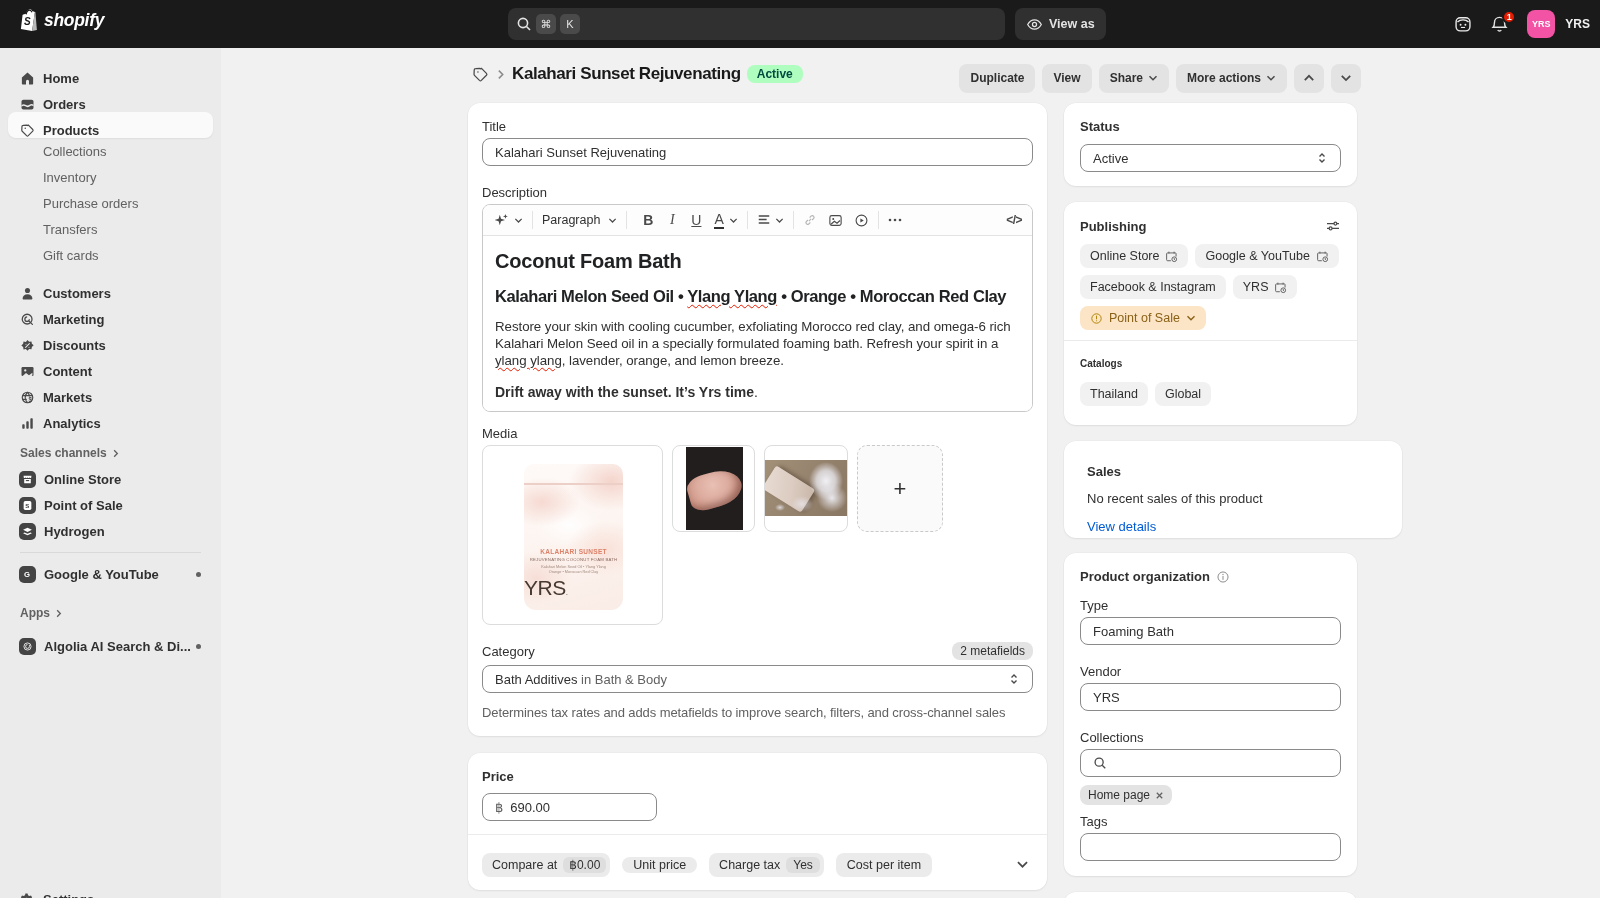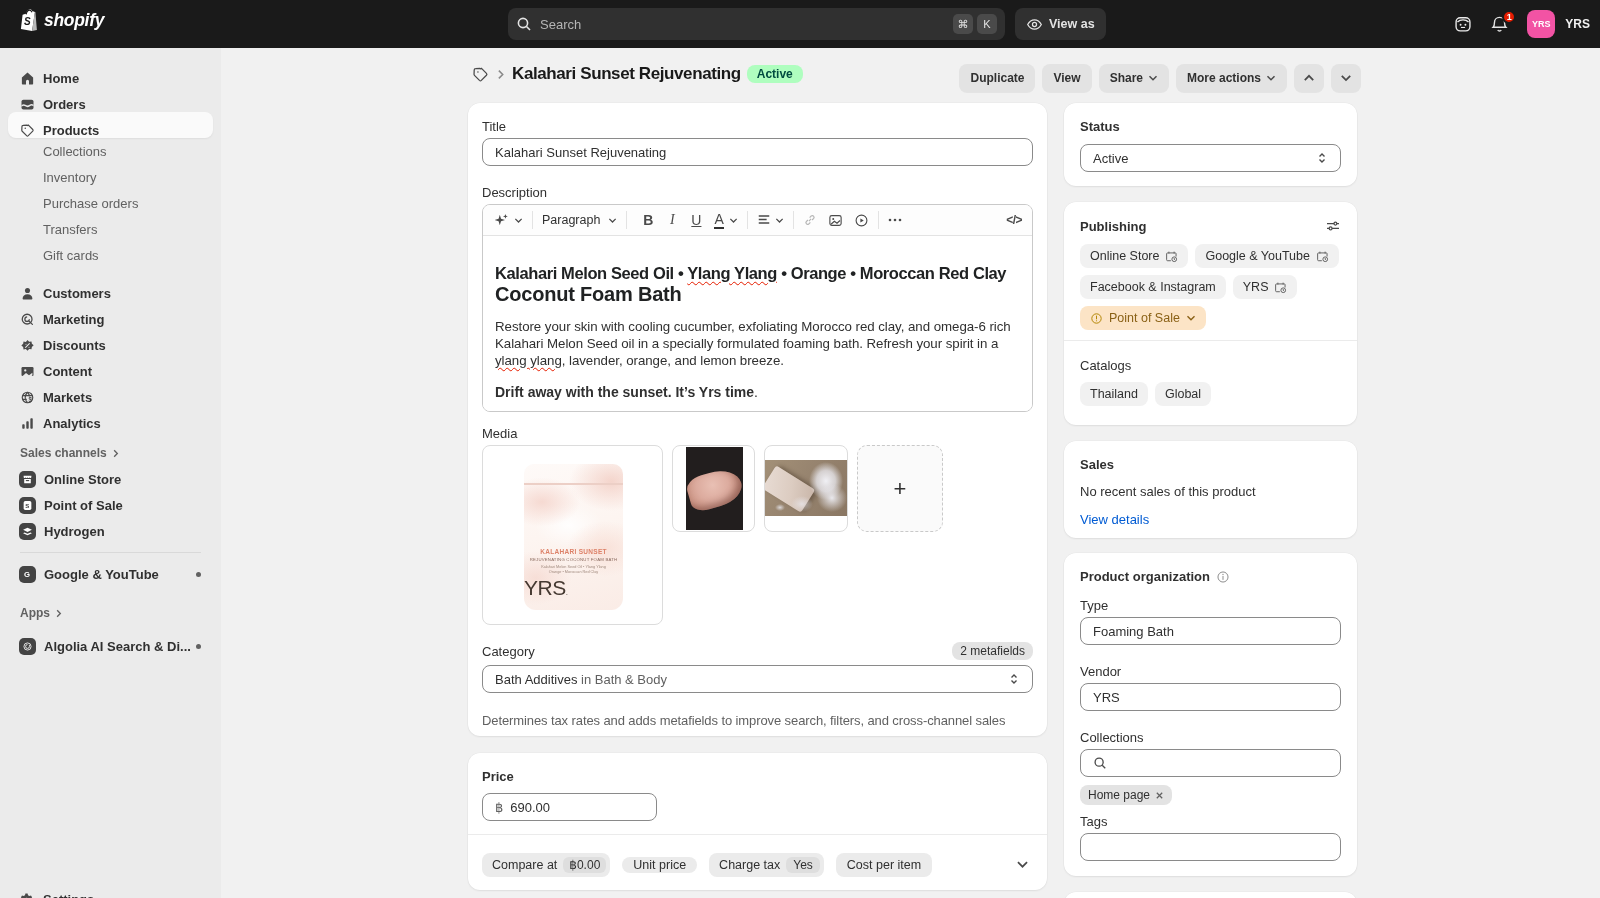--- a/index.html
+++ b/index.html
@@ -54,21 +54,20 @@
         <path fill="none" stroke="#1a1a1a" stroke-width="1.1" d="M6.2 5.3C6.7 2.9 8 1.1 9.6 1.1c1.1 0 1.9.9 2.4 2.2"></path>
         <text x="4" y="16" font-size="10" font-weight="bold" font-style="italic" fill="#1a1a1a" font-family="Liberation Sans">S</text>
       </svg>
     <span class="word">shopify</span>
   </div>
   <div class="searchbox">
     <svg width="16" height="16" viewBox="0 0 16 16" fill="none" stroke="#e3e3e3" stroke-width="1.6">
         <circle cx="7" cy="7" r="4.6"></circle>
         <path d="M10.5 10.5 14 14"></path>
       </svg>
-    <span class="stext">Search</span>
     <span class="key">⌘</span>
       <span class="key">K</span>
   </div>
   <div class="viewas">
     <svg width="17" height="17" viewBox="0 0 20 20" fill="none" stroke="#e3e3e3" stroke-width="1.5">
         <path d="M2 10s3-5.5 8-5.5S18 10 18 10s-3 5.5-8 5.5S2 10 2 10z"></path>
         <circle cx="10" cy="10" r="2.4"></circle>
       </svg>
     View as
   </div>
@@ -289,22 +288,22 @@
           </svg>
         <div style="width:1px;height:18px;background:#e3e3e3;margin:0 9px"></div>
         <svg width="14" height="14" viewBox="0 0 14 14" fill="#4a4a4a">
             <circle cx="2" cy="7" r="1.3"></circle>
             <circle cx="7" cy="7" r="1.3"></circle>
             <circle cx="12" cy="7" r="1.3"></circle>
           </svg>
         <span style="margin-left:auto;font-size:12px;font-weight:600;letter-spacing:-0.5px;color:#4a4a4a">&lt;/&gt;</span>
       </div>
       <div style="padding:14px 12px 11px 12px;background:#fff">
+        <div style="font-size:20px;font-weight:700;color:#202223;letter-spacing:-0.2px">Coconut Foam Bath</div>
         <div style="font-size:16.5px;font-weight:700;color:#202223;margin-top:14px;letter-spacing:-0.4px;white-space:nowrap">Kalahari Melon Seed Oil • <span style="text-decoration:underline wavy #e51c00 1px;text-underline-offset:2px">Ylang Ylang</span> • Orange • Moroccan Red Clay</div>
-        <div style="font-size:20px;font-weight:700;color:#202223;letter-spacing:-0.2px">Coconut Foam Bath</div>
         <div style="font-size:13.3px;color:#303030;margin-top:12px;line-height:17px;letter-spacing:-0.05px;width:525px">Restore your skin with cooling cucumber, exfoliating Morocco red clay, and omega-6 rich Kalahari Melon Seed oil in a specially formulated foaming bath. Refresh your spirit in a <span style="text-decoration:underline wavy #e51c00 1px;text-underline-offset:2px">ylang ylang</span>, lavender, orange, and lemon breeze.</div>
         <div style="font-size:14px;font-weight:700;color:#303030;margin-top:15px">Drift away with the sunset. It’s Yrs time<span style="font-weight:400">.</span></div>
       </div>
     </div>
     <div class="label" style="margin-top:14px">Media</div>
     <div style="display:flex;gap:9px;align-items:flex-start">
       <div style="width:181px;height:180px;border:1px solid #dcdcdc;border-radius:8px;background:#fff;position:relative;overflow:hidden">
         <div style="position:absolute;left:41px;top:18px;width:99px;height:146px;border-radius:10px 10px 12px 12px;background:
           radial-gradient(55px 35px at 18% 26%, rgba(244,210,201,.8) 0%, rgba(244,210,201,0) 70%),
           radial-gradient(60px 42px at 88% 12%, rgba(241,201,190,.75) 0%, rgba(241,201,190,0) 70%),
@@ -338,21 +337,21 @@
     <div style="display:flex;align-items:center;margin-top:17px;margin-bottom:5px">
       <span style="font-size:13px;color:#303030">Category</span>
       <span style="margin-left:auto;background:#e3e3e3;border-radius:8px;font-size:12px;color:#303030;padding:2px 8px">2 metafields</span>
     </div>
     <div class="tinput" style="justify-content:space-between">
         <span>Bath Additives <span style="color:#616161">in Bath &amp; Body</span></span>
         <svg width="12" height="12" viewBox="0 0 12 12" fill="none" stroke="#4a4a4a" stroke-width="1.4">
           <path d="m3.5 4.5 2.5-2.5 2.5 2.5M3.5 7.5 6 10l2.5-2.5"></path>
         </svg>
       </div>
-    <div style="font-size:13px;color:#616161;margin-top:20px;letter-spacing:-0.1px">Determines tax rates and adds metafields to improve search, filters, and cross-channel sales</div>
+    <div style="font-size:13px;color:#616161;margin-top:12px;letter-spacing:-0.1px">Determines tax rates and adds metafields to improve search, filters, and cross-channel sales</div>
   </div>
 
   <div class="card" style="left:0;top:705px;width:579px;height:137px;padding:16px 14px">
     <div style="font-size:13px;font-weight:650;color:#303030">Price</div>
     <div class="tinput" style="width:175px;margin-top:9px;gap:7px"><span style="color:#616161">฿</span>690.00</div>
     <div style="position:absolute;left:0;right:0;top:81px;height:1px;background:#ebebeb"></div>
     <div style="position:absolute;left:14px;top:100px;display:flex;gap:12px;align-items:center">
       <div style="background:#ebebeb;border-radius:8px;height:24px;display:flex;align-items:center;font-size:12.5px;padding:0 4px 0 10px;gap:6px">Compare at <span style="background:#dedede;border-radius:6px;padding:1px 6px;font-size:12px">฿0.00</span></div>
       <div style="background:#ebebeb;border-radius:8px;height:16px;display:flex;align-items:center;font-size:12.5px;padding:0 11px">Unit price</div>
       <div style="background:#ebebeb;border-radius:8px;height:24px;display:flex;align-items:center;font-size:12.5px;padding:0 4px 0 10px;gap:6px">Charge tax <span style="background:#dedede;border-radius:6px;padding:1px 7px;font-size:12px">Yes</span></div>
@@ -397,27 +396,27 @@
           </svg></div>
       <div class="ppill" style="background:#fce4c6;color:#8a6116"><svg width="13" height="13" viewBox="0 0 20 20" fill="none" stroke="#b28400" stroke-width="1.5">
             <circle cx="10" cy="10" r="7.2"></circle>
             <path d="M10 6.2v4.4" stroke-linecap="round"></path>
             <circle cx="10" cy="13.4" r="0.9" fill="#b28400" stroke="none"></circle>
           </svg>Point of Sale <svg width="10" height="10" viewBox="0 0 10 10" fill="none" stroke="#8a6116" stroke-width="1.4">
             <path d="m1.5 3.2 3.5 3.5 3.5-3.5"></path>
           </svg></div>
     </div>
     <div style="position:absolute;left:0;right:0;top:138px;height:1px;background:#ebebeb"></div>
-    <div style="position:absolute;left:16px;top:156px;font-size:13px;font-weight:400">Catalogs</div>
+    <div style="position:absolute;left:16px;top:156px;font-size:10px;font-weight:700">Catalogs</div>
     <div style="position:absolute;left:16px;top:180px;display:flex;gap:7px">
       <div class="ppill">Thailand</div>
       <div class="ppill">Global</div>
     </div>
   </div>
-  <div class="card" style="left:596px;top:393px;width:293px;height:97px;padding:16px">
+  <div class="card" style="left:596px;top:393px;width:338px;height:97px;padding:23px">
     <div style="font-size:13px;font-weight:650">Sales</div>
     <div style="font-size:13px;color:#303030;margin-top:12px">No recent sales of this product</div>
     <div style="font-size:13px;color:#005bd3;margin-top:13px">View details</div>
   </div>
   <div class="card" style="left:596px;top:505px;width:293px;height:323px;padding:16px">
     <div style="display:flex;align-items:center;gap:6px">
         <span style="font-size:13px;font-weight:650">Product organization</span>
       <svg width="14" height="14" viewBox="0 0 20 20" fill="none" stroke="#8a8a8a" stroke-width="1.4">
           <circle cx="10" cy="10" r="7.2"></circle>
           <path d="M10 9v4.5" stroke-linecap="round"></path>

